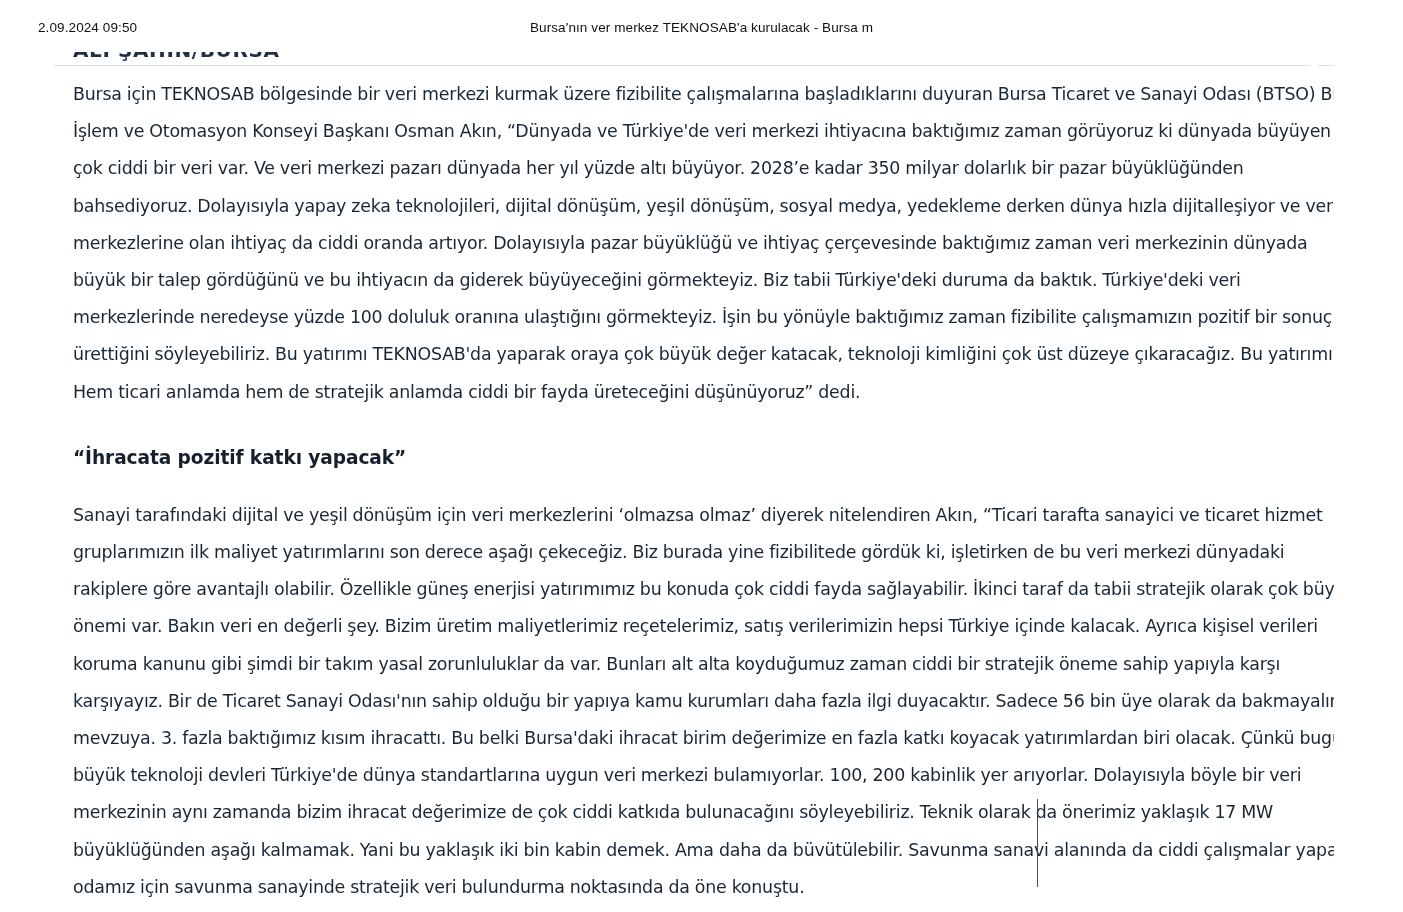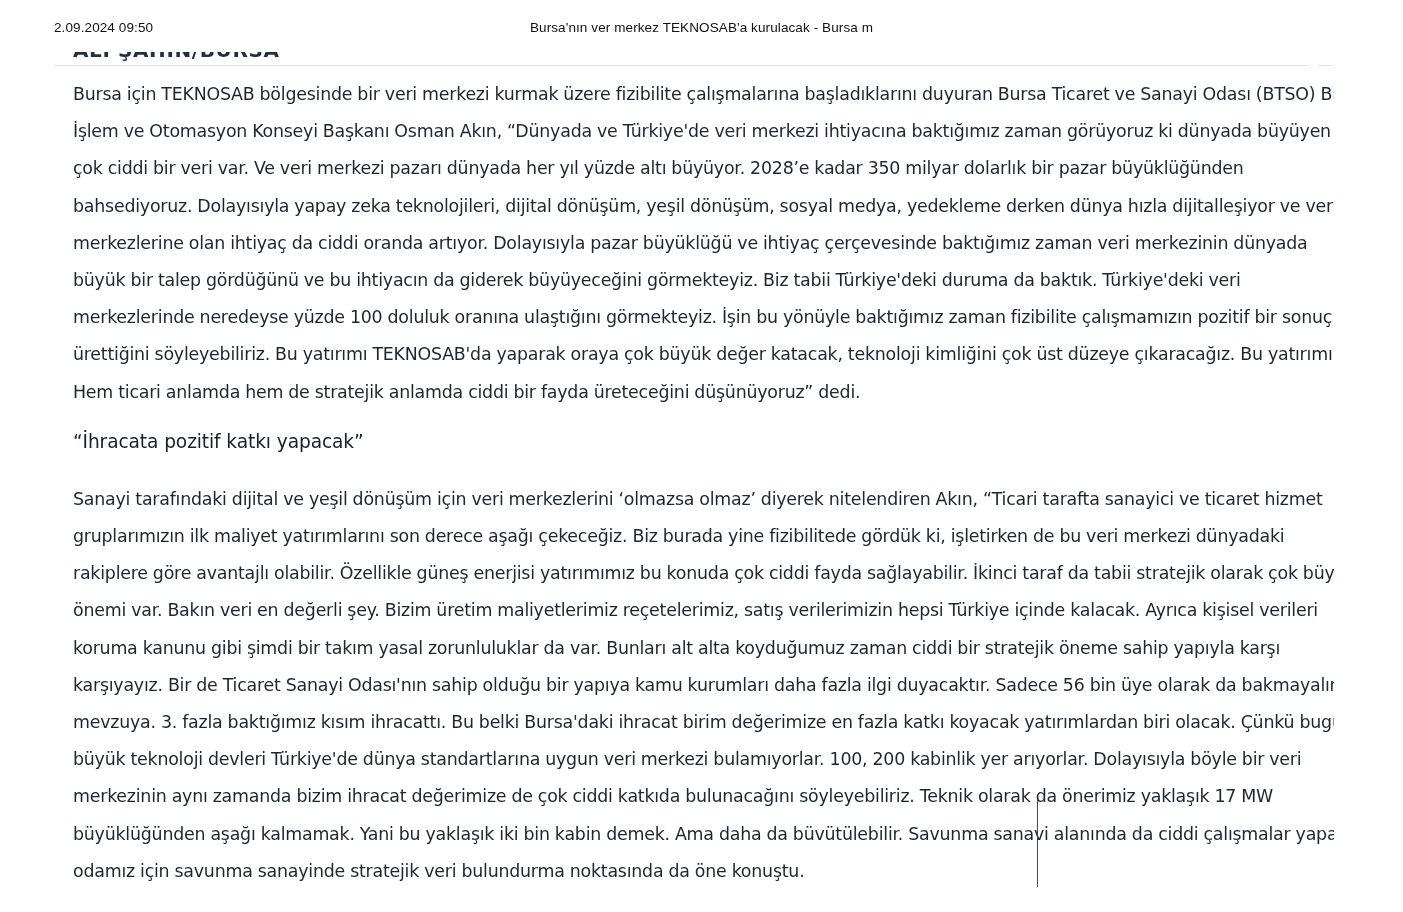--- a/index.html
+++ b/index.html
@@ -26,21 +26,20 @@
   }
   #print-date {
     position: absolute;
     left: 38px;
     top: 20px;
     font-size: 13.5px;
     line-height: 16px;
     color: #111111;
     white-space: nowrap;
     letter-spacing: 0.1px;
-    margin-left: 16px;
   }
   #print-title {
     position: absolute;
     left: 0;
     top: 20px;
     width: 1403px;
     text-align: center;
     font-size: 13.5px;
     line-height: 16px;
     color: #111111;
@@ -108,25 +107,25 @@
     font-size: 17.4px;
     line-height: 37.2px;
     color: #1a2733;
     text-align: left;
     margin: 0 0 14px 0;
     letter-spacing: -0.22px;
     word-spacing: -0.2px;
   }
   .subhead {
     font-family: "DejaVu Sans", sans-serif;
-    font-weight: 400;
+    font-weight: 700;
     font-size: 18.6px;
     line-height: 30px;
     color: #16202c;
-    margin: 16px 0 24px 0;
+    margin: 32px 0 24px 0;
     letter-spacing: -0.1px;
   }
 
   
   #caret {
     position: absolute;
     left: 1037px;
     top: 799px;
     width: 1px;
     height: 88px;

